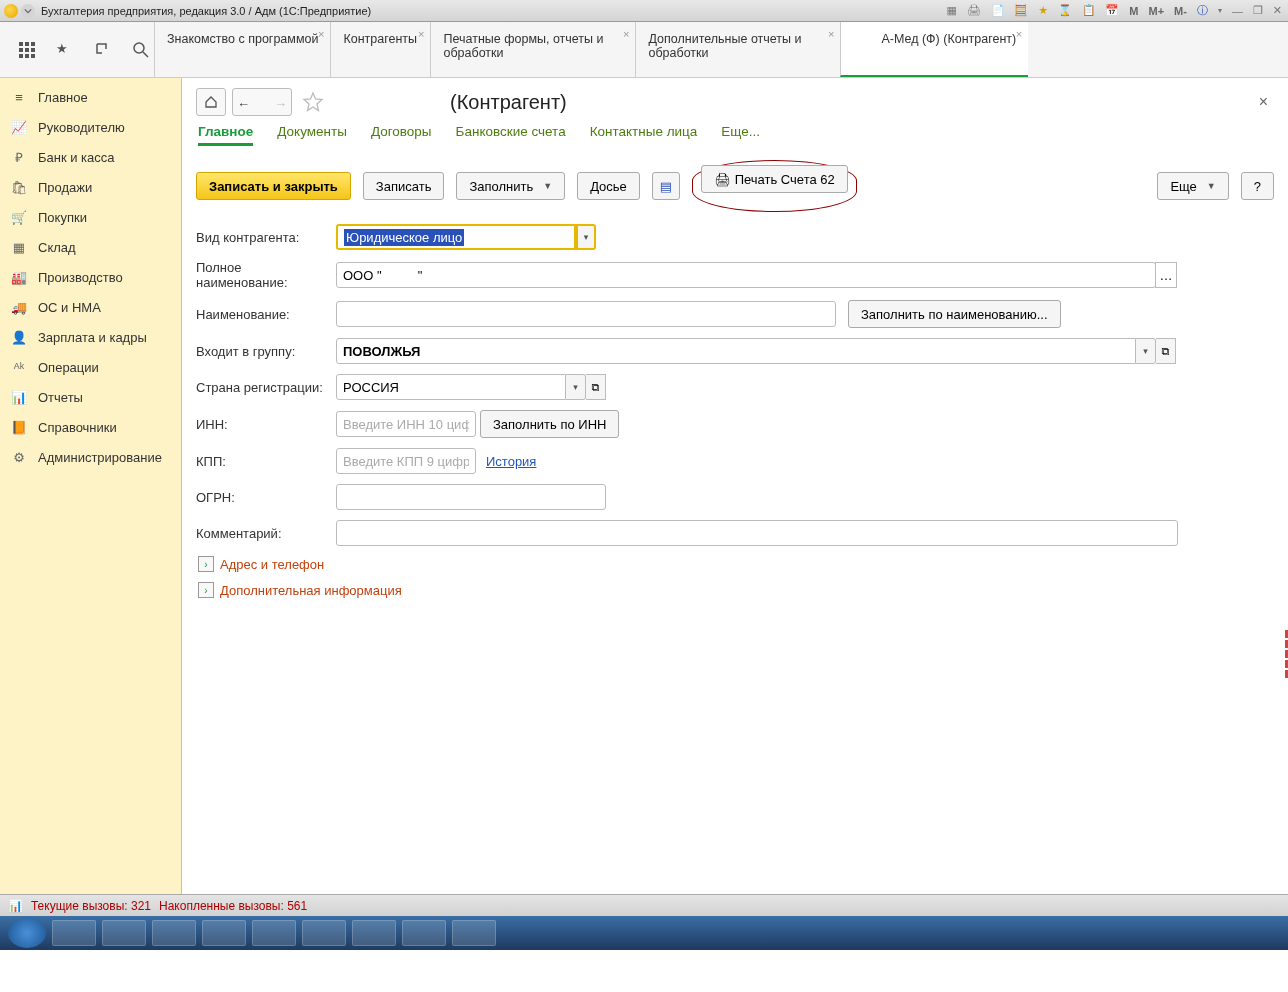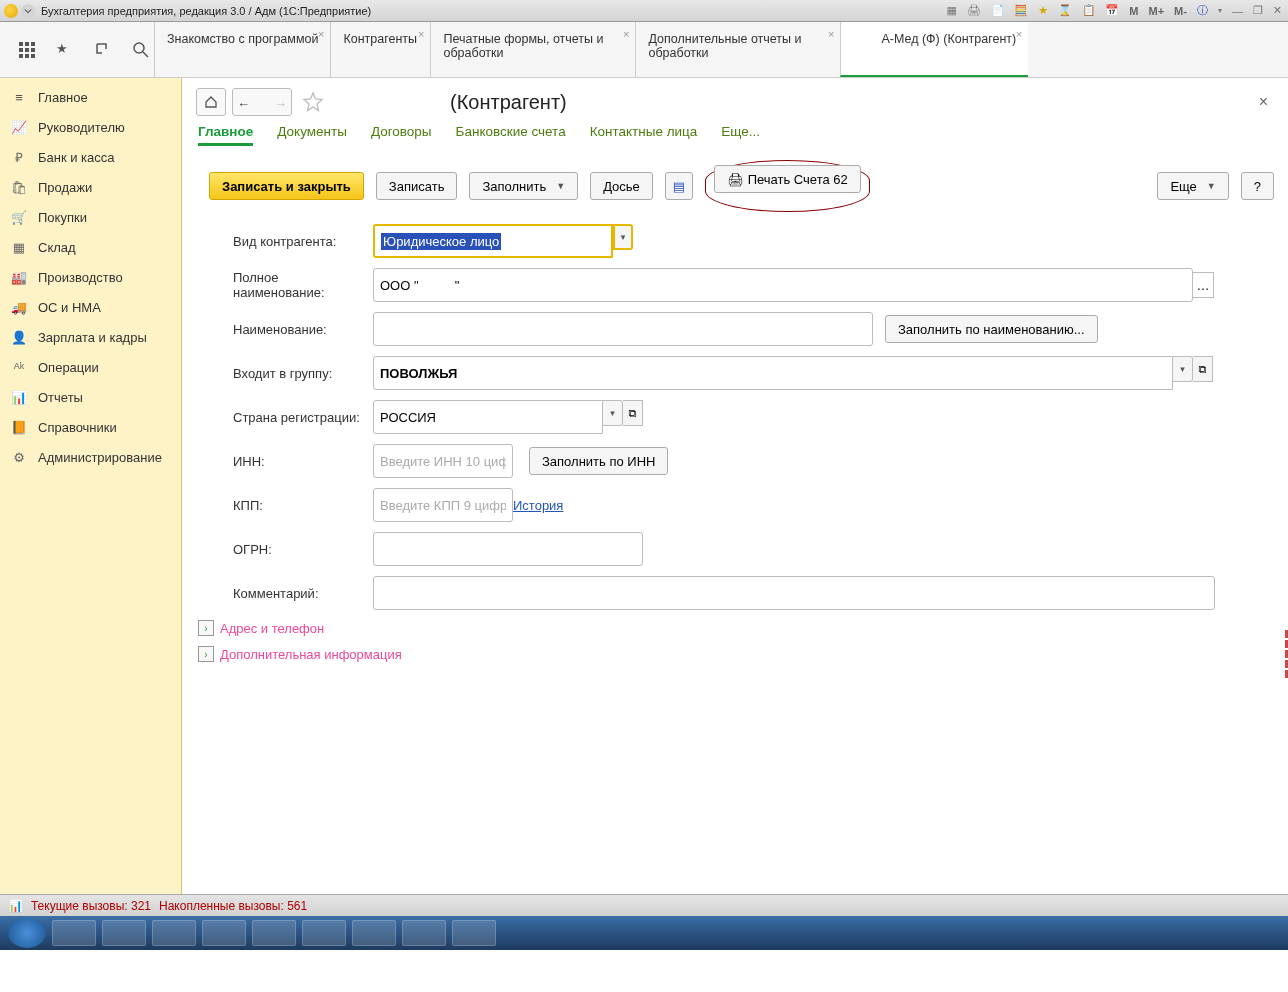--- a/index.html
+++ b/index.html
@@ -33,42 +33,42 @@
 .page-head .nav-box { width: 30px; height: 28px; border: 1px solid #bbb; border-radius: 3px; display:flex;align-items:center;justify-content:center; cursor:pointer; background:#f8f8f8;}
 .page-head .nav-box.double{width:60px; padding:0 4px; justify-content:space-between;}
 .page-head .star { width:22px;height:22px; color:#bbb; margin-left:4px;}
 .page-head h2 { font-size: 20px; font-weight: normal; margin-left: 120px; color:#222;}
 .page-head .close-x { margin-left: auto; font-size: 16px; color:#666; cursor:pointer; padding-right:6px;}
 
 .section-tabs { display: flex; gap: 24px; margin: 6px 0 14px 2px; font-size: 13.5px;}
 .section-tabs .st { color: #4d7c0f; cursor:pointer;}
 .section-tabs .st.active { color: #1a9c3b; font-weight: bold; border-bottom:3px solid #1a9c3b; padding-bottom:4px;}
 
-.toolbar { display: flex; gap: 12px; align-items: center; margin-bottom: 12px; flex-wrap:wrap;margin-left:13px;}
+.toolbar { display: flex; gap: 12px; align-items: center; margin-bottom: 12px; flex-wrap:wrap;}
 .btn { border: 1px solid #aaa; border-radius: 3px; padding: 4px 12px; font-size: 13px; background: #f5f5f5; cursor: pointer; height:28px; display:flex;align-items:center;gap:4px;}
 .btn.primary { background: linear-gradient(#ffe66a,#f5c518); border-color:#d4a700; font-weight:bold;}
 .btn.dd::after { content:"▼"; font-size:9px; margin-left:6px; color:#555;}
 .btn.icon-only { padding: 4px 7px;}
 .circled-wrap{border:1px solid #8b0000;border-radius:50%/40%;padding:4px 8px 18px 8px;}
 .toolbar .spacer { flex:1;}
 
 .form-row { display: flex; align-items: center; margin-bottom: 10px; }
-.form-row .lbl { width: 140px; font-size: 13px; color: #333; margin-left: 37px;}
-.input { height: 34px; border: 1px solid #bbb; border-radius: 3px; padding: 0 6px; font-size: 13px; background:#fff;}
+.form-row .lbl { width: 140px; font-size: 13px; color: #333;}
+.input { height: 26px; border: 1px solid #bbb; border-radius: 3px; padding: 0 6px; font-size: 13px; background:#fff;}
 .combo { display:flex;}
 .combo .input { border-top-right-radius:0;border-bottom-right-radius:0;}
 .combo .drop { width:20px;height:26px;border:1px solid #bbb;border-left:none;display:flex;align-items:center;justify-content:center;font-size:9px;color:#555;cursor:pointer; background:#f5f5f5; border-top-right-radius:3px;border-bottom-right-radius:3px;}
 .combo .ext { width:20px;height:26px;border:1px solid #bbb;border-left:none;display:flex;align-items:center;justify-content:center;font-size:11px;cursor:pointer;background:#f5f5f5;}
 
 .focus-border { border: 2px solid #e6b800 !important;}
 .selected-text { background:#2951b8; color:#fff; padding:1px 2px;}
 input::placeholder{color:#aaa;}
 
 .link { color: #2456b8; text-decoration:underline; cursor:pointer; font-size:13px;}
-.link.green { color: #ec4899; text-decoration:none;text-align:right;}
+.link.green { color: #c2410c; text-decoration:none;text-align:right;}
 .expander { display:flex; align-items:center; gap:6px; margin: 6px 0 10px 2px; cursor:pointer;}
 .expander .chev { width:16px;height:16px;border:1px solid #999;display:flex;align-items:center;justify-content:center;font-size:10px;color:#1a9c3b; background:#f8f8f8;}
 
 .statusbar { height: 22px; background: linear-gradient(#e4e4e4,#d2d2d2); border-top:1px solid #aaa; display:flex; align-items:center; padding:0 8px; font-size:12px; gap:8px;}
 .statusbar .red { color: #b00000;}
 .taskbar { height: 34px; background: linear-gradient(#3a6ea5,#1e3a5f); display:flex; align-items:center; padding:0 8px; gap:6px;}
 .taskbar .tbtn { width:44px;height:26px;background:rgba(255,255,255,0.15);border:1px solid rgba(255,255,255,0.2);border-radius:2px;}
 .taskbar .start { width:38px;height:30px;background:radial-gradient(circle,#4a90d9,#1a5490);border-radius:50%;}
 .rt-marks{position:absolute;right:0;top:630px;display:flex;flex-direction:column;gap:2px;}
 .rt-marks span{width:3px;height:8px;background:#c44;display:block;}
@@ -286,27 +286,27 @@
       <div class="combo">
         <input class="input" style="width: 230px;" value="РОССИЯ">
         <div class="drop">▾</div>
         <div class="ext">⧉</div>
       </div>
     </div>
 
     <div class="form-row">
       <span class="lbl">ИНН:</span>
       <input class="input" style="width: 140px;" placeholder="Введите ИНН 10 цифр">
-      <button class="btn" style="margin-left:16px;">Заполнить по ИНН</button>
+      <button class="btn" style="margin-left:4px;">Заполнить по ИНН</button>
     </div>
 
     <div class="form-row">
       <span class="lbl">КПП:</span>
       <input class="input" style="width: 140px;" placeholder="Введите КПП 9 цифр">
-      <span class="link" style="">История</span>
+      <span class="link" style="margin-left:10px;">История</span>
     </div>
 
     <div class="form-row">
       <span class="lbl">ОГРН:</span>
       <input class="input" style="width: 270px;">
     </div>
 
     <div class="form-row">
       <span class="lbl">Комментарий:</span>
       <input class="input" style="width: 842px;">

